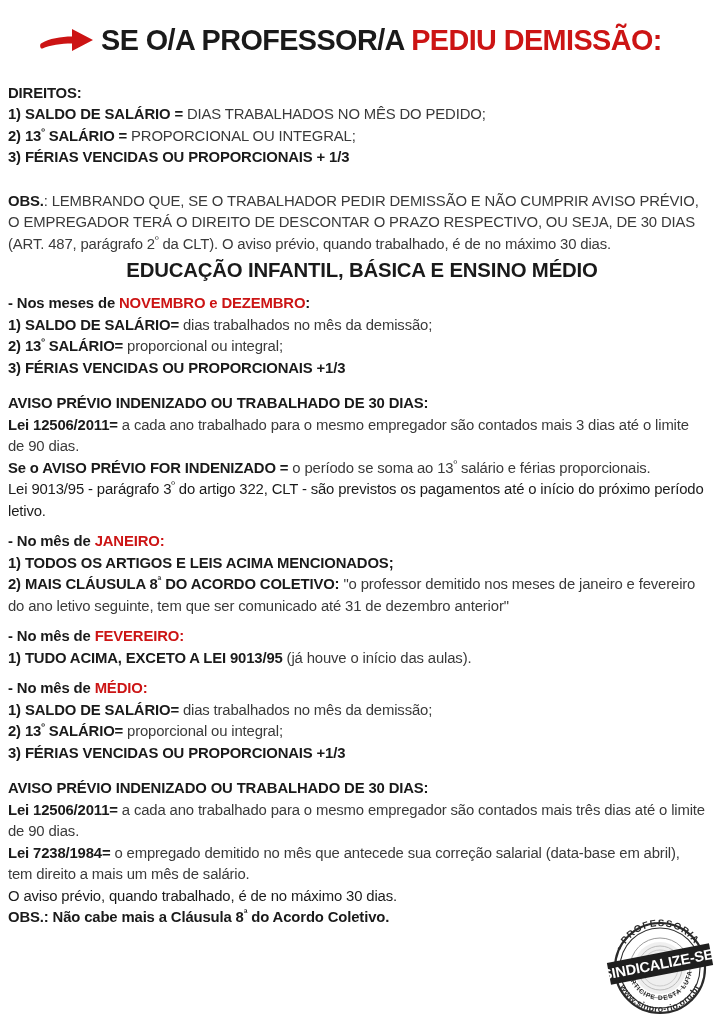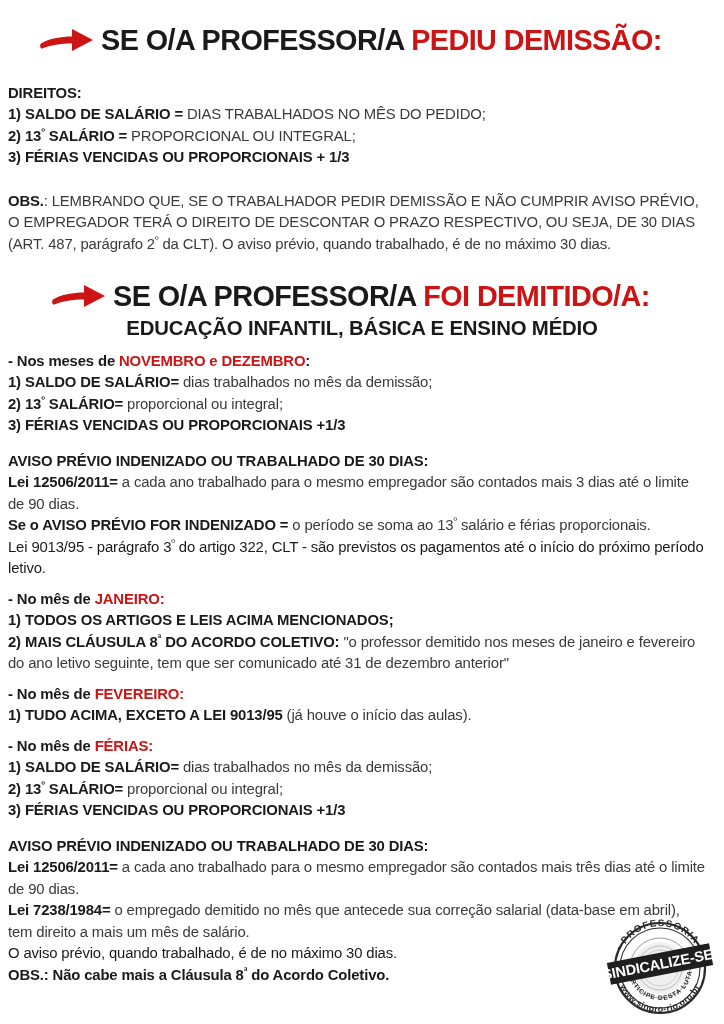--- a/index.html
+++ b/index.html
@@ -131,28 +131,20 @@
       <b>3) FÉRIAS VENCIDAS OU PROPORCIONAIS + 1/3</b><span></span>
     </div>
   </div>
 
   <div class="block" id="sec1-obs">
     <div class="line">
       <b>OBS.</b><span>: LEMBRANDO QUE, SE O TRABALHADOR PEDIR DEMISSÃO E NÃO CUMPRIR AVISO PRÉVIO, O EMPREGADOR TERÁ O DIREITO DE DESCONTAR O PRAZO RESPECTIVO, OU SEJA, DE 30 DIAS (ART. 487, parágrafo 2<sup>º</sup> da CLT). O aviso prévio, quando trabalhado, é de no máximo 30 dias.</span>
     </div>
   </div>
 
-  <div class="heading-row" id="sec2-head">
-    <svg class="arrow-icon" viewBox="0 0 56 30" aria-hidden="true">
-      <path d="M2 18.5 C10 13.5, 22 11.5, 33 11.5 L33 4 L54 15 L33 26 L33 18.6 C22 18.6, 11 20.5, 3.5 23.5 C1.2 24.4, 0.4 19.6, 2 18.5 Z" fill="#CC1414"></path>
-    </svg>
-    <div class="heading-text">
-      <span>SE O/A PROFESSOR/A </span><span class="accent">FOI DEMITIDO/A:</span>
-    </div>
-  </div>
   <div class="subtitle">EDUCAÇÃO INFANTIL, BÁSICA E ENSINO MÉDIO</div>
 
   <div class="block" id="sec2-body">
 
     <div class="line strong">
       <span>- Nos meses de </span><span class="red">NOVEMBRO e DEZEMBRO</span><span>:</span>
     </div>
     <div class="line">
       <b>1) SALDO DE SALÁRIO= </b><span>dias trabalhados no mês da demissão;</span>
     </div>
@@ -189,21 +181,21 @@
     <div class="line strong">
       <span>- No mês de </span><span class="red">FEVEREIRO:</span>
     </div>
     <div class="line">
       <b>1) TUDO ACIMA, EXCETO A LEI 9013/95 </b><span>(já houve o início das aulas).</span>
     </div>
 
     <div class="gap-sm"></div>
 
     <div class="line strong">
-      <span>- No mês de </span><span class="red">FÉRIAS:</span>
+      <span>- No mês de </span><span class="red">MÉDIO:</span>
     </div>
     <div class="line">
       <b>1) SALDO DE SALÁRIO= </b><span>dias trabalhados no mês da demissão;</span>
     </div>
     <div class="line">
       <b>2) 13<sup>º</sup> SALÁRIO= </b><span>proporcional ou integral;</span>
     </div>
     <div class="line">
       <b>3) FÉRIAS VENCIDAS OU PROPORCIONAIS +1/3</b><span></span>
     </div>

